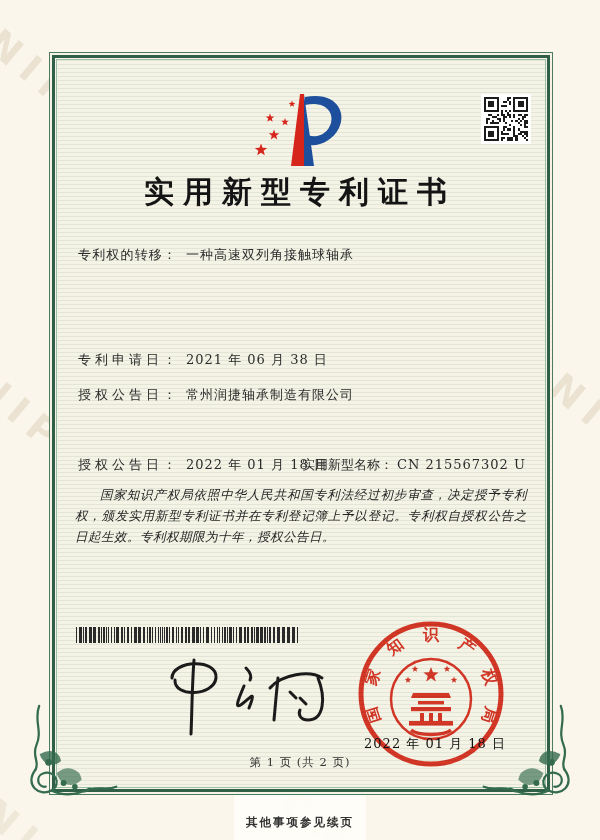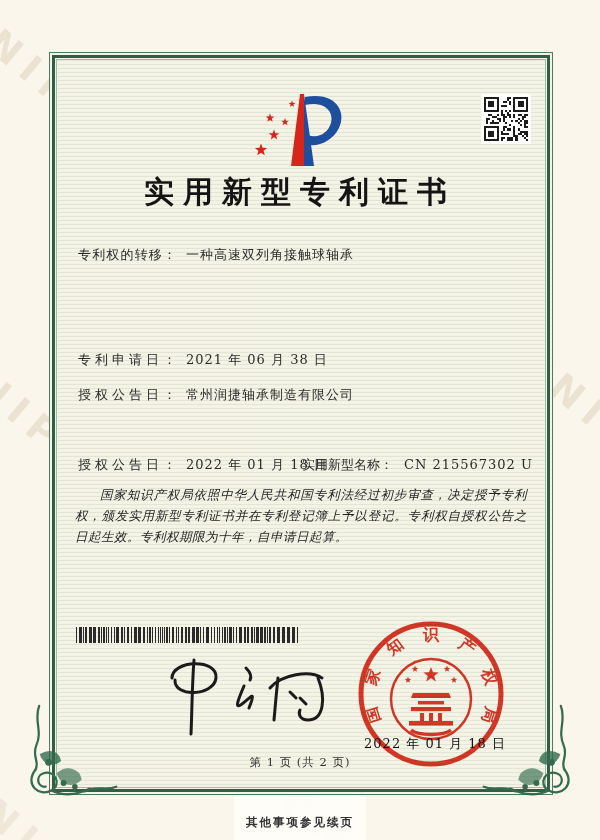--- a/index.html
+++ b/index.html
@@ -250,26 +250,26 @@
   </div>
   <div class="field" style="top:351px;">
     <span class="flabel">专利申请日：</span><span class="fvalue">2021 年 06 月 38 日</span>
   </div>
   <div class="field" style="top:386px;">
     <span class="flabel">授权公告日：</span><span class="fvalue">常州润捷轴承制造有限公司</span>
   </div>
   <div class="field" style="top:456px;">
     <span class="flabel">授权公告日：</span><span class="fvalue">2022 年 01 月 18 日</span>
     <span class="pair2">
-      <span>实用新型名称：</span><span class="fvalue" style="margin-left:11px;text-align:right;">CN 215567302 U</span>
+      <span>实用新型名称：</span><span class="fvalue" style="margin-left:4px;text-align:right;">CN 215567302 U</span>
     </span>
   </div>
 
   <div id="body-text">
-    <p>国家知识产权局依照中华人民共和国专利法经过初步审查，决定授予专利权，颁发实用新型专利证书并在专利登记簿上予以登记。专利权自授权公告之日起生效。专利权期限为十年，自申请日起算。</p>
+    <p>国家知识产权局依照中华人民共和国专利法经过初步审查，决定授予专利权，颁发实用新型专利证书并在专利登记簿上予以登记。专利权自授权公告之日起生效。专利权期限为十年，授权公告日。</p>
   </div>
 
   <div id="barcode">
       <i style="width: 1px; margin-right: 2px;"></i>
       <i style="width: 3px; margin-right: 1px;"></i>
       <i style="width: 1px; margin-right: 1px;"></i>
       <i style="width: 2px; margin-right: 2px;"></i>
       <i style="width: 3px; margin-right: 1px;"></i>
       <i style="width: 3px; margin-right: 2px;"></i>
       <i style="width: 2px; margin-right: 1px;"></i>

